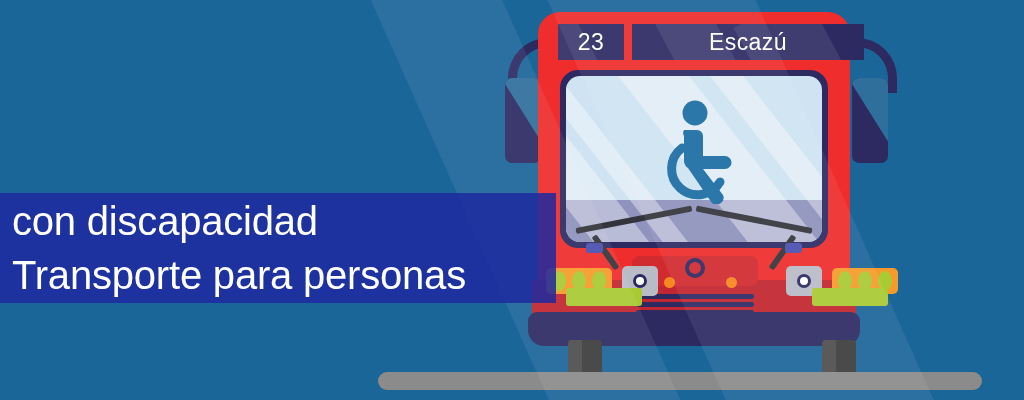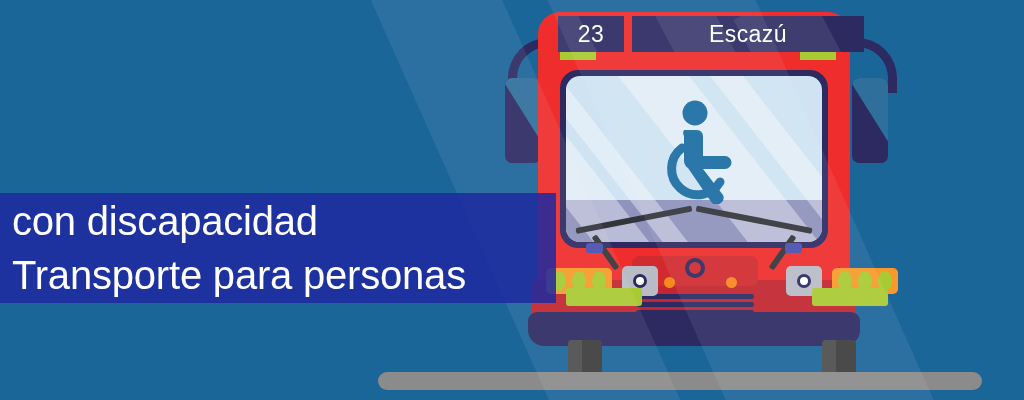--- a/index.html
+++ b/index.html
@@ -45,21 +45,21 @@
   .body-lower{
     position:absolute;left:532px;top:280px;width:324px;height:46px;
     background:#c22630;border-radius:4px;
   }
   .skirt{
     position:absolute;left:528px;top:312px;width:332px;height:34px;
     background:#2d2a62;border-radius:9px 9px 16px 16px;
   }
 
   
-  .sign-bar{position:absolute;left:558px;top:16px;width:272px;height:36px;border-radius:17px;}
+  .sign-bar{position:absolute;left:558px;top:24px;width:272px;height:36px;border-radius:17px;}
   .sign-box{
     position:absolute;top:0;height:36px;
     background:#2d2a62;overflow:hidden;
     display:flex;align-items:center;justify-content:center;
   }
   .sign-route{left:0;width:66px;}
   .sign-dest{left:74px;width:232px;}
   .sign-box span{
     position:relative;z-index:2;
     color:#ffffff;font-size:23px;letter-spacing:.4px;

